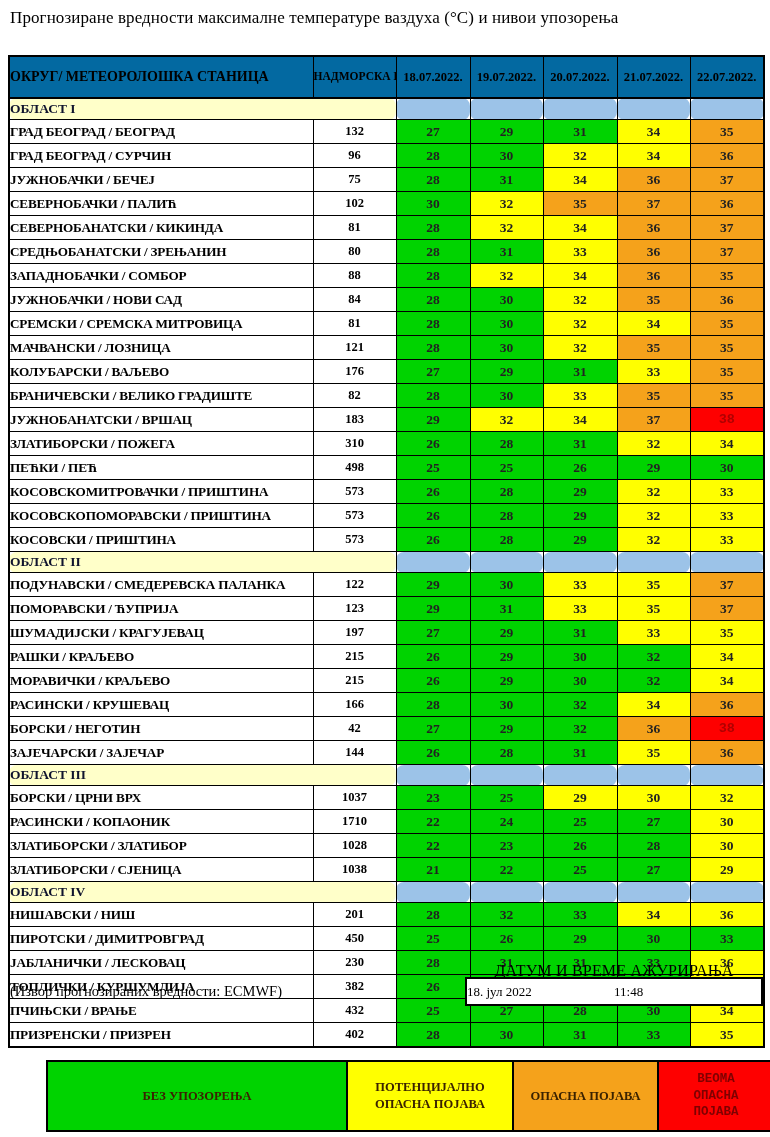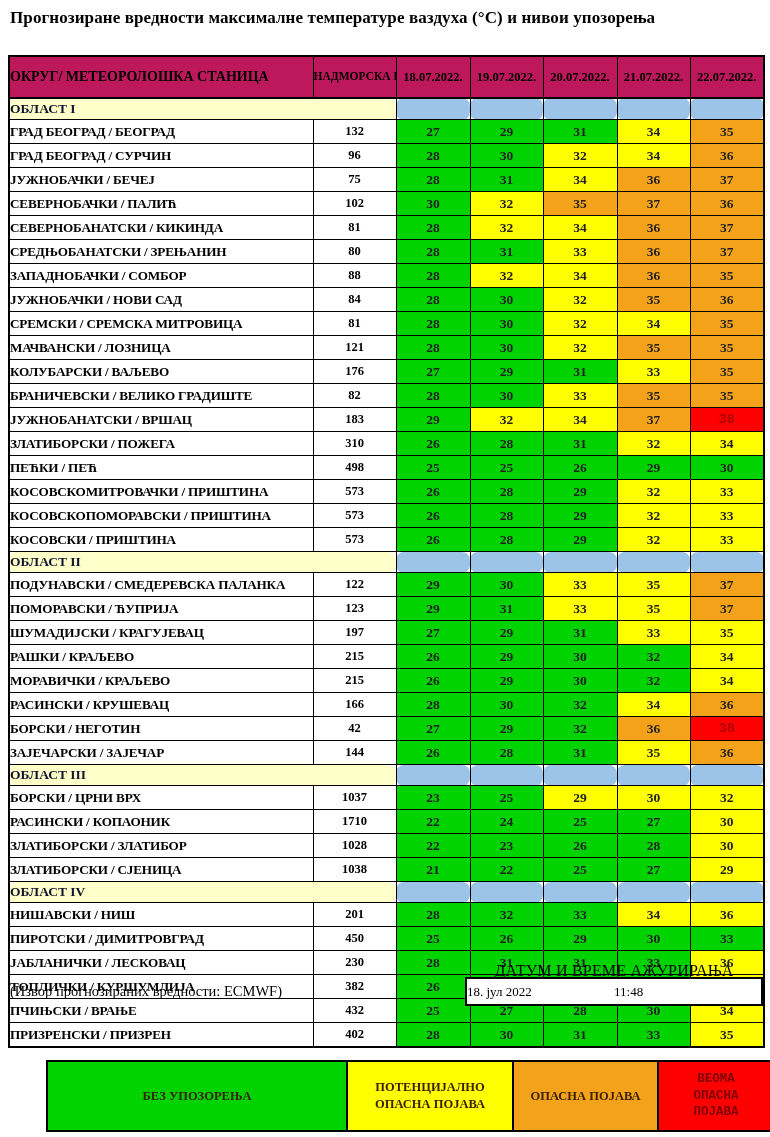--- a/index.html
+++ b/index.html
@@ -2,32 +2,32 @@
 <html style="--green: #00d300; --yellow: #ffff00; --orange: #f5a21b; --red: #fe0000; --section_blue: #9cc3e8; --section_bg: #ffffc9;"><head>
 <meta charset="utf-8">
 <style>
   html,body{margin:0;padding:0;}
   body{
     width:770px;height:1137px;background:#ffffff;position:relative;
     font-family:"Liberation Serif", serif;color:#000;overflow:hidden;
   }
   .page-title{
     position:absolute;left:10px;top:8px;width:750px;
-    font-size:17px;font-weight:bold;letter-spacing:0.1px;
+    font-size:17px;font-weight:normal;letter-spacing:0.1px;
   }
   table.forecast{
     position:absolute;left:8px;top:55px;width:755px;
     border-collapse:collapse;table-layout:fixed;
     border:2px solid #000;
   }
   table.forecast th, table.forecast td{
     border:1px solid #000;padding:0;overflow:hidden;white-space:nowrap;
   }
   table.forecast thead th{
-    border-bottom:2px solid #000;height:40px;background:#be185d;
+    border-bottom:2px solid #000;height:40px;background:#0369a1;
     font-weight:bold;vertical-align:middle;
   }
   th.h-station{font-size:14px;text-align:left;padding-left:10px;}
   th.h-alt{font-size:11.5px;text-align:center;white-space:normal;line-height:1.2;padding:0 2px;}
   th.h-date{font-size:12.5px;text-align:center;}
   tr.section-row td{height:20px;border-radius:8px;}
   td.section-label{
     background:var(--section_bg);font-weight:bold;font-size:13.5px;
     padding-left:4px;color:#10142e;border-right:1px solid #000;
   }

